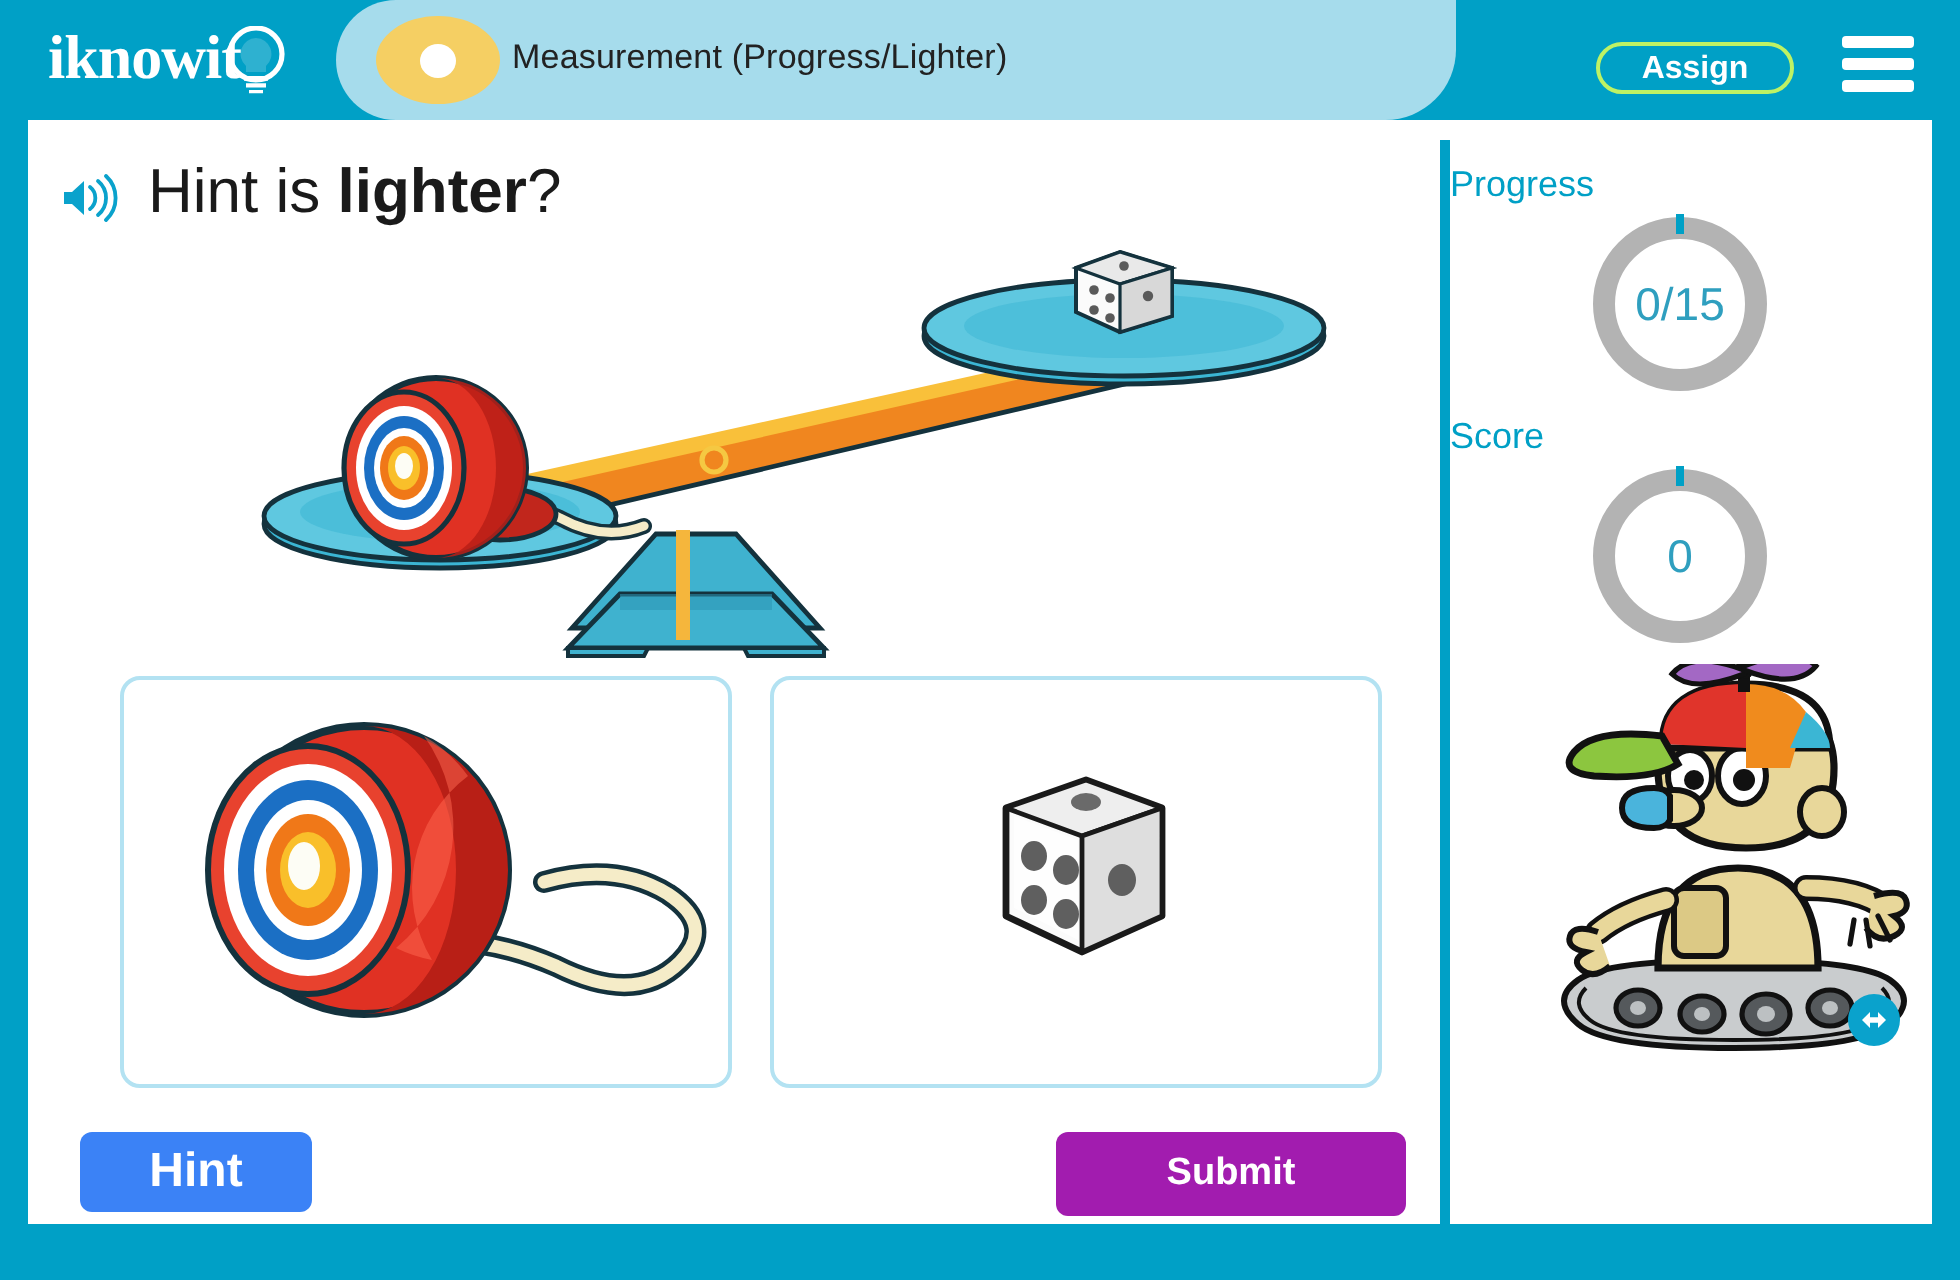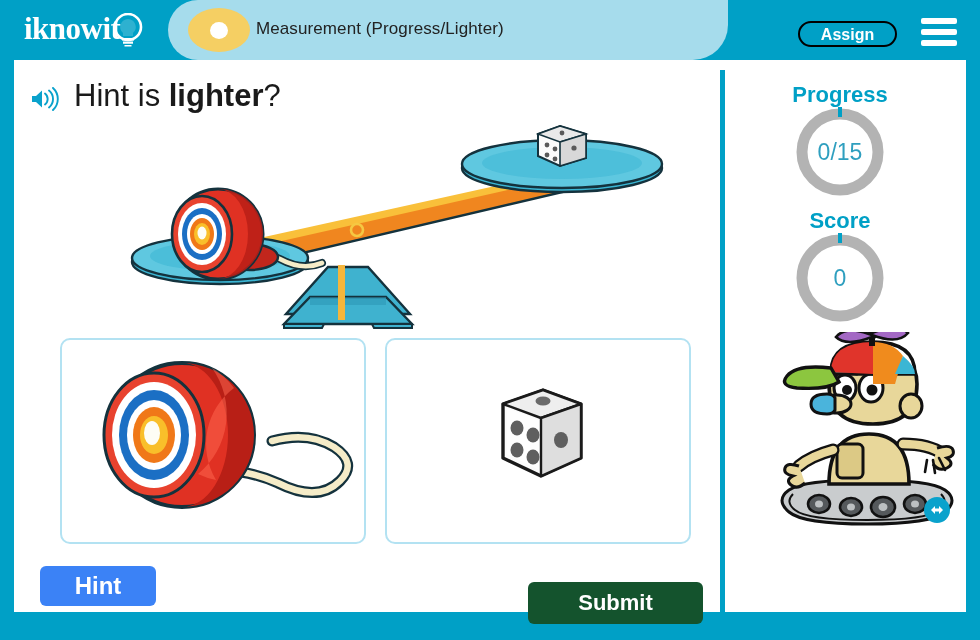--- a/index.html
+++ b/index.html
@@ -75,21 +75,21 @@
     font-size: 17px;
     color: #222222;
     letter-spacing: 0.1px;
     white-space: nowrap;
   }
 
   #assign-button {
     position: absolute;
     left: 798px; top: 21px;
     width: 99px; height: 26px;
-    border: 2px solid #000000;
+    border: 2px solid #bef264;
     border-radius: 14px;
     box-sizing: border-box;
     color: #ffffff;
     font-size: 16px;
     font-weight: bold;
     text-align: center;
     line-height: 23px;
     background: transparent;
     cursor: pointer;
   }
@@ -180,38 +180,37 @@
     font-size: 24px;
     font-weight: bold;
     text-align: center;
     line-height: 39px;
     cursor: pointer;
   }
   #submit-button {
     position: absolute;
     left: 514px; top: 506px;
     width: 175px; height: 42px;
-    background: #14532d;
+    background: #a21caf;
     border-radius: 6px;
     color: #ffffff;
-    font-size: 22px;
+    font-size: 19px;
     font-weight: bold;
     text-align: center;
     line-height: 41px;
     cursor: pointer;
-    margin-top: 16px;
   }
 
   
   .meter-label {
     position: absolute;
     width: 230px;
-    text-align: center;
-    font-size: 22px;
-    font-weight: bold;
+    text-align: left;
+    font-size: 18px;
+    font-weight: normal;
     color: #00a0c6;
   }
   .meter-ring {
     position: absolute;
     width: 96px; height: 96px;
   }
   .meter-value {
     position: absolute;
     width: 96px;
     text-align: center;

